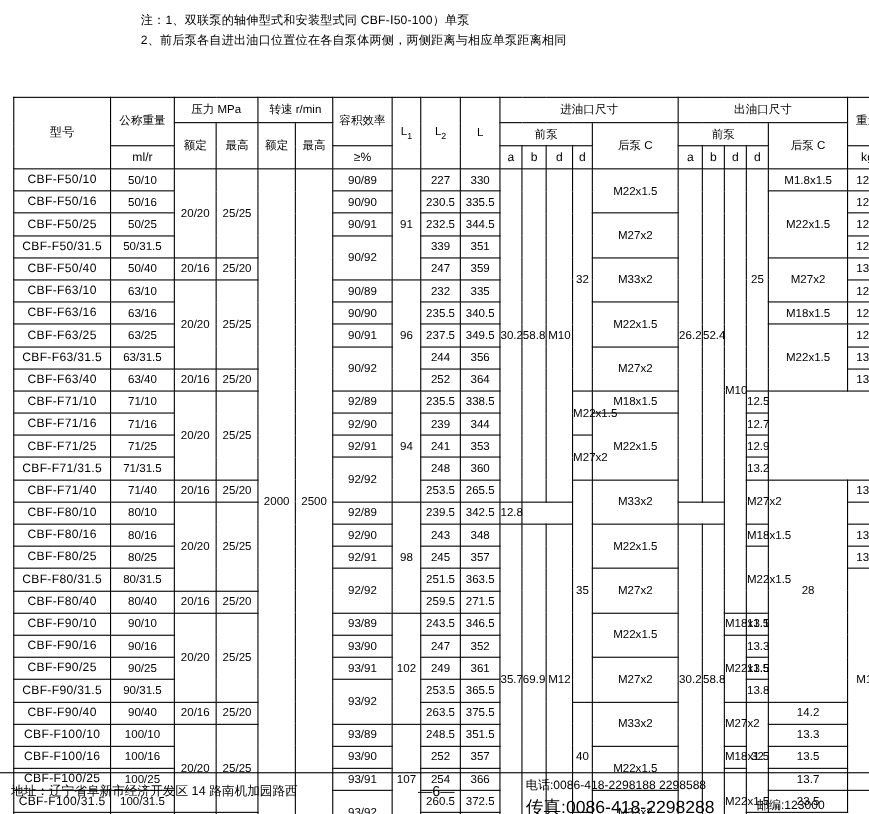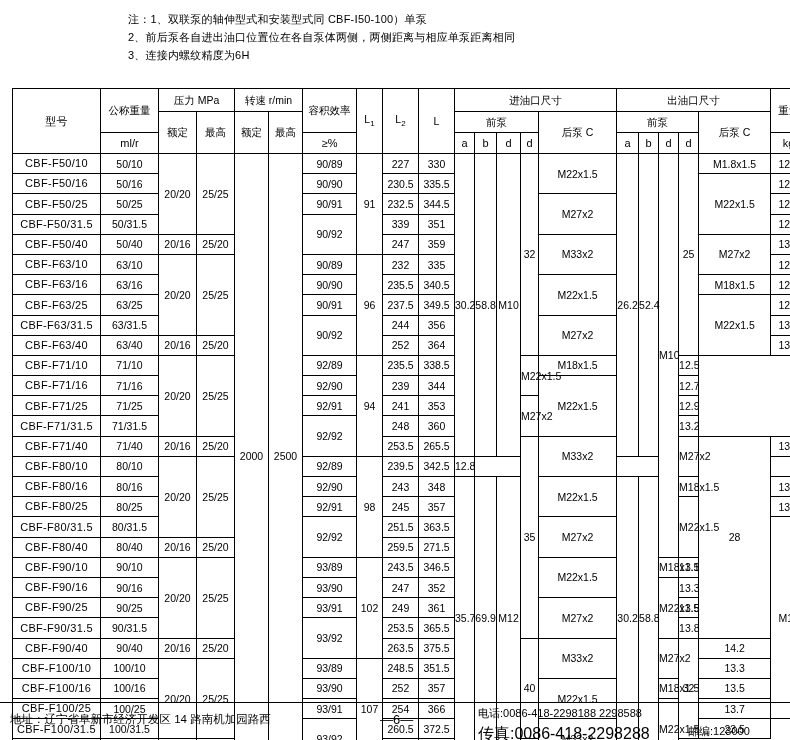--- a/index.html
+++ b/index.html
@@ -50,21 +50,20 @@
   .footer .fax{position:absolute;left:478px;top:18px;white-space:nowrap;font-size:16px;}
   .footer .post{position:absolute;left:688px;top:18px;white-space:nowrap;font-size:11px;}
   .hline{position:absolute;left:0;top:702px;width:790px;height:1px;background:#000;}
 </style>
 </head>
 <body>
 
 <div class="notes">
   <div>注：1、双联泵的轴伸型式和安装型式同 CBF-Ⅰ50-100）单泵</div>
   <div>2、前后泵各自进出油口位置位在各自泵体两侧，两侧距离与相应单泵距离相同</div>
-  <div>3、连接内螺纹精度为6H</div>
 </div>
 
 <table class="spec">
   <colgroup>
     <col style="width:88px">
     <col style="width:58px">
     <col style="width:38px">
       <col style="width:38px">
     <col style="width:34px">
       <col style="width:34px">

